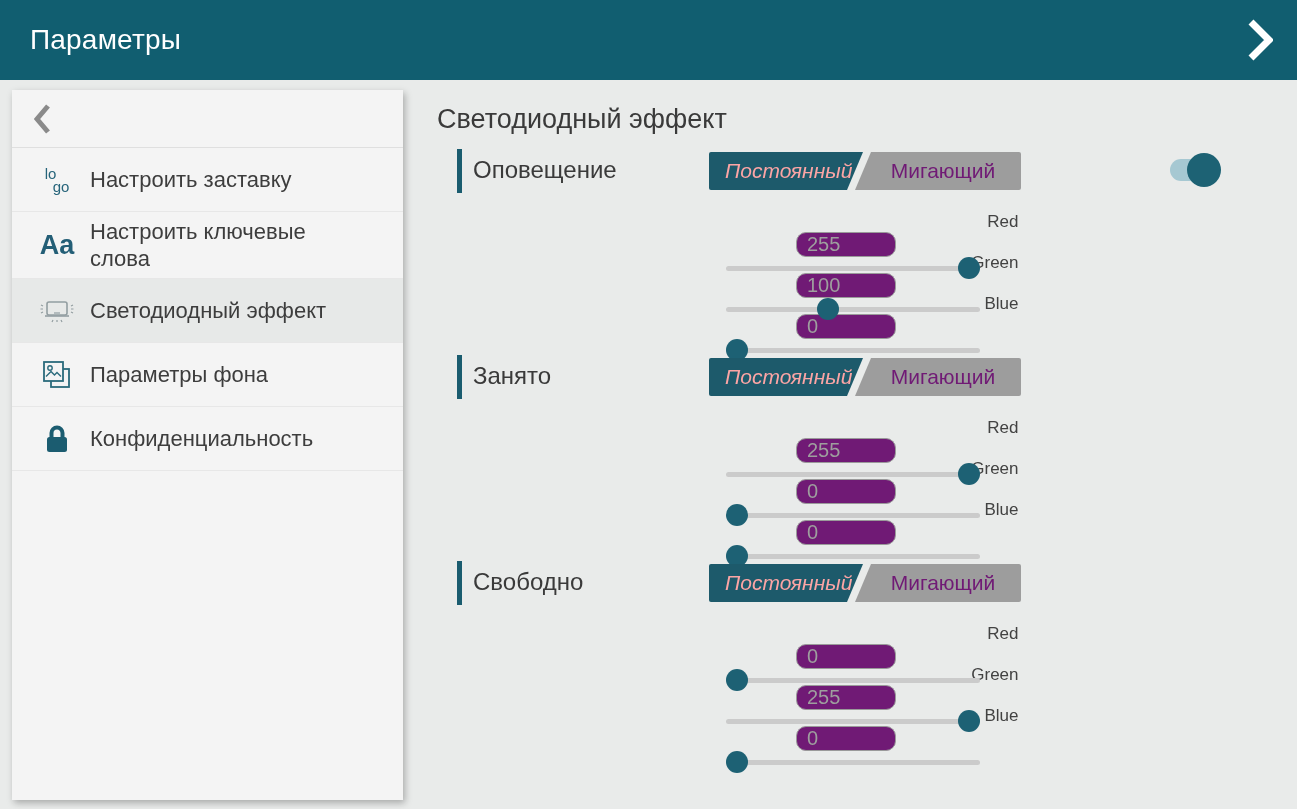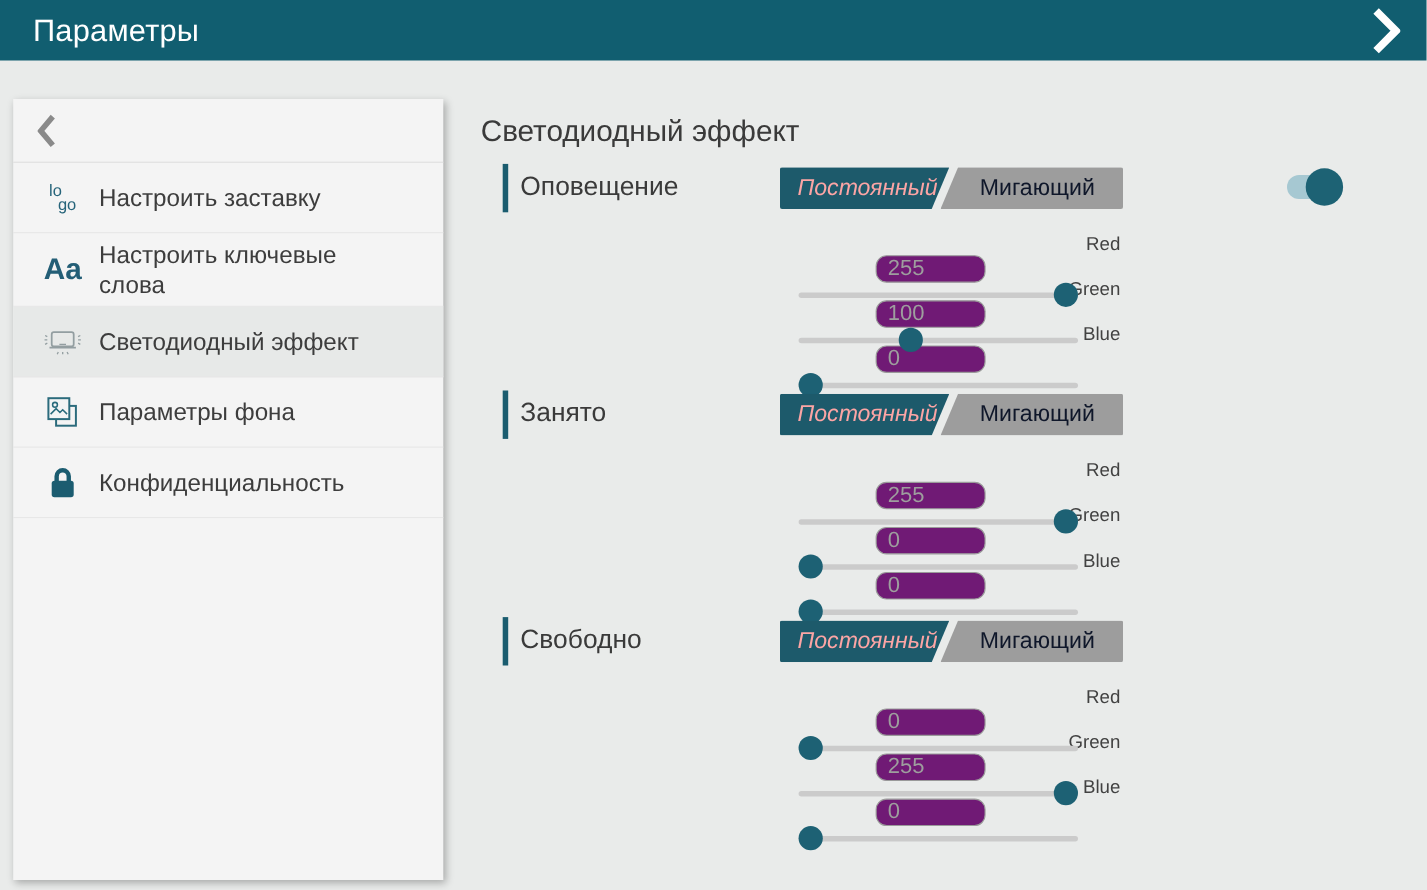--- a/index.html
+++ b/index.html
@@ -3,21 +3,21 @@
 <meta charset="utf-8">
 <style>
   html,body{margin:0;padding:0;}
   body{
     width:1297px;height:809px;overflow:hidden;position:relative;
     background:#e9ebea;font-family:"Liberation Sans",sans-serif;
     -webkit-font-smoothing:antialiased;
   }
   
   .app-bar{
-    position:absolute;left:0;top:0;width:1297px;height:55px;
+    position:absolute;left:0;top:0;width:1297px;height:80px;
     background:#115e70;display:flex;align-items:center;
     justify-content:space-between;box-sizing:border-box;padding:0 22px 0 30px;
   }
   .app-title{color:#ffffff;font-size:28px;letter-spacing:.2px;}
   .fwd-btn{width:30px;height:46px;display:flex;align-items:center;justify-content:center;cursor:pointer;}
   
   .sidebar{
     position:absolute;left:12px;top:90px;width:391px;height:710px;
     background:#f4f4f4;box-shadow:2px 3px 7px rgba(0,0,0,.28);
   }
@@ -46,21 +46,21 @@
   .segmented{position:absolute;left:272px;top:3px;width:312px;height:38px;}
   .seg-on{
     position:absolute;left:0;top:0;width:154px;height:38px;background:#1d5a6b;
     clip-path:polygon(0 0,100% 0,calc(100% - 16px) 100%,0 100%);
     color:#fca5a5;font-size:21px;display:flex;align-items:center;padding-left:16px;
     box-sizing:border-box;border-radius:2px 0 0 2px;cursor:pointer;font-style:italic;
   }
   .seg-off{
     position:absolute;left:146px;top:0;width:166px;height:38px;background:#9d9d9d;
     clip-path:polygon(16px 0,100% 0,100% 100%,0 100%);
-    color:#0f172a;font-size:21px;display:flex;align-items:center;justify-content:center;
+    color:#701a75;font-size:21px;display:flex;align-items:center;justify-content:center;
     padding-left:10px;box-sizing:border-box;border-radius:0 2px 2px 0;cursor:pointer;
   }
   .toggle{position:absolute;left:733px;top:1px;width:52px;height:40px;cursor:pointer;}
   .toggle-track{position:absolute;left:0;top:9px;width:46px;height:22px;border-radius:12px;background:#a6c8d2;}
   .toggle-knob{position:absolute;top:3px;left:0;width:34px;height:34px;border-radius:50%;background:#1d6274;}
   .toggle.on .toggle-knob{left:17px;}
   .row{display:flex;align-items:center;height:41px;flex-direction:column;}
   .ch-label{width:353px;text-align:right;font-size:17px;color:#424242;}
   .ch-input{
     margin-left:8px;width:88px;height:29px;border:1px solid #9a9a9a;border-radius:10px;

